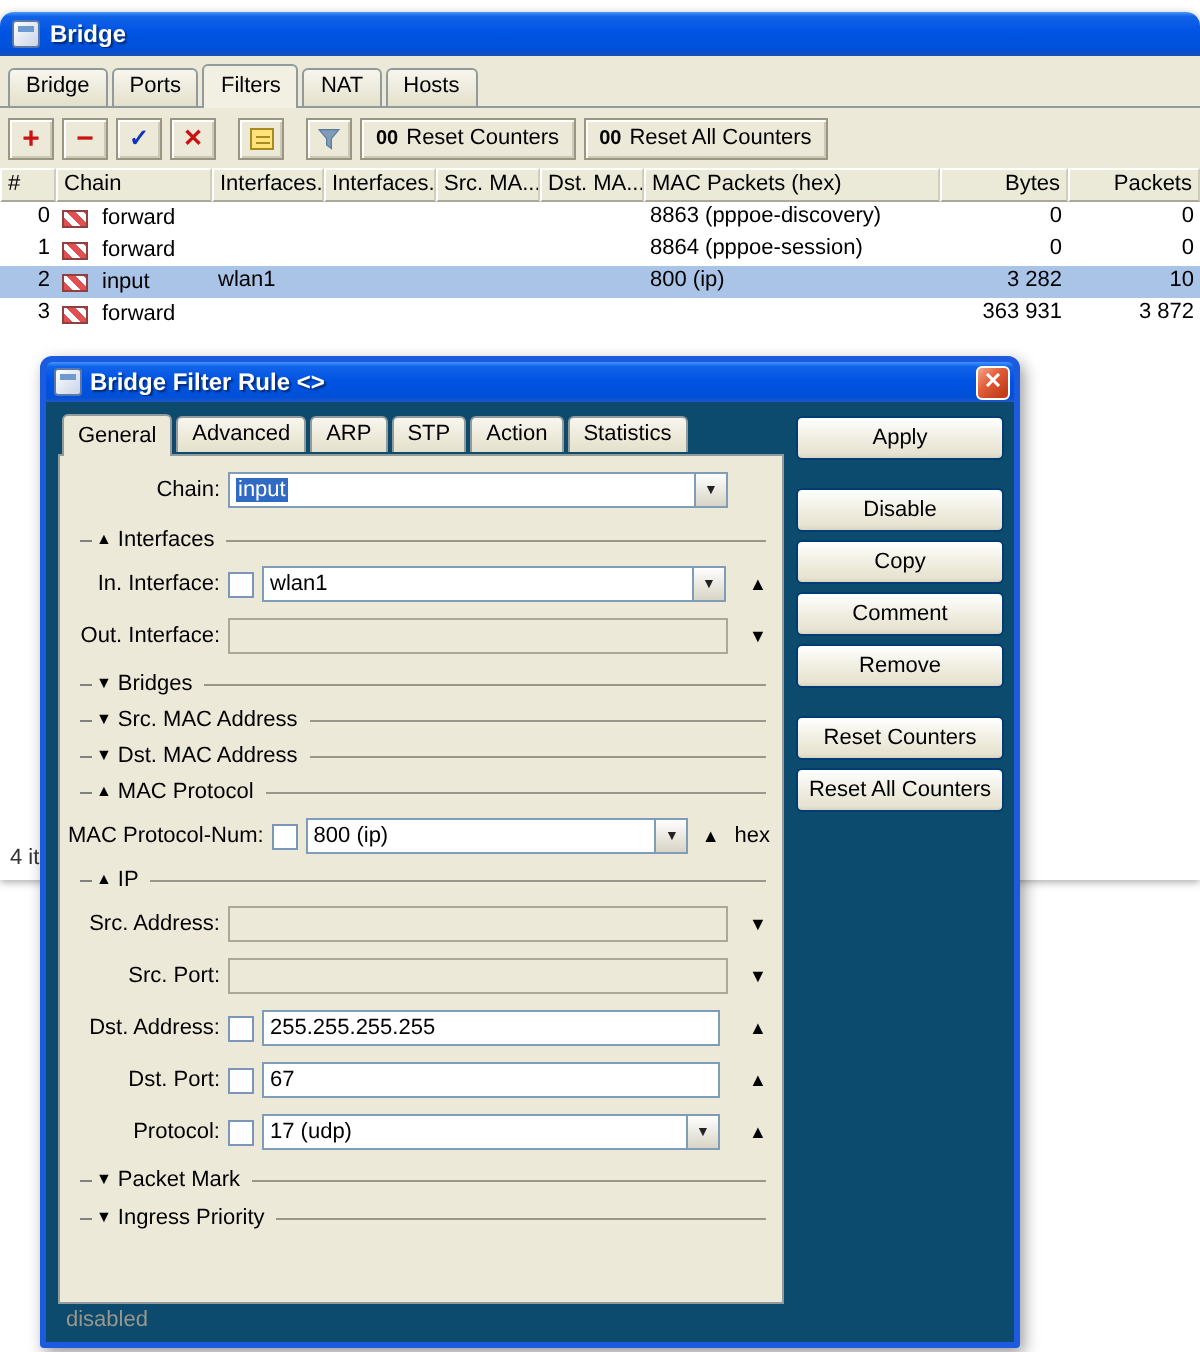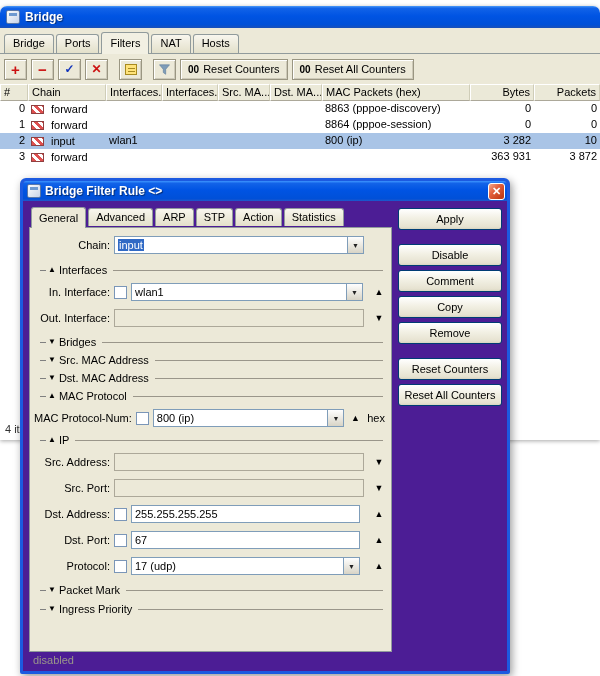--- a/index.html
+++ b/index.html
@@ -87,21 +87,21 @@
   .rule-icon {
     width: 13px; height: 9px; flex-shrink: 0;
     background: repeating-linear-gradient(45deg,#e05050 0 3px,#fff 3px 6px);
     border: 1px solid #904040;
   }
   .wstatus { position: absolute; left: 5px; bottom: 5px; color: #333; }
 
   
   .dlg {
     position: absolute; left: 20px; top: 178px; width: 490px; height: 496px; z-index: 10;
-    background: #4c1d95; border: 3px solid #1c5ae0;
+    background: #0c4a6e; border: 3px solid #1c5ae0;
     border-radius: 6px 6px 2px 2px;
     box-shadow: 2px 3px 8px rgba(0,0,0,.4);
   }
   .dlg-title {
     height: 20px; display: flex; align-items: center; gap: 4px; padding: 0 2px 0 4px;
     border-radius: 3px 3px 0 0;
     background: linear-gradient(180deg,#3d95ff 0%,#1263e8 12%,#0054e3 45%,#0050d8 88%,#2058c8 100%);
   }
   .dlg-title .ttext { font-size: 12px; }
   .closebtn {
@@ -434,22 +434,22 @@
         <span class="arr">▼</span>
         <span class="slabel">Ingress Priority</span>
         <span class="line"></span>
       </div>
 
     </div>
 
     <div class="btn-col">
       <div class="btn">Apply</div>
       <div class="btn gap">Disable</div>
+      <div class="btn">Copy</div>
       <div class="btn">Comment</div>
-      <div class="btn">Copy</div>
       <div class="btn">Remove</div>
       <div class="btn gap">Reset Counters</div>
       <div class="btn">Reset All Counters</div>
     </div>
 
     <div class="dlg-status">disabled</div>
   </div>
 </div>
 
 </body></html>

